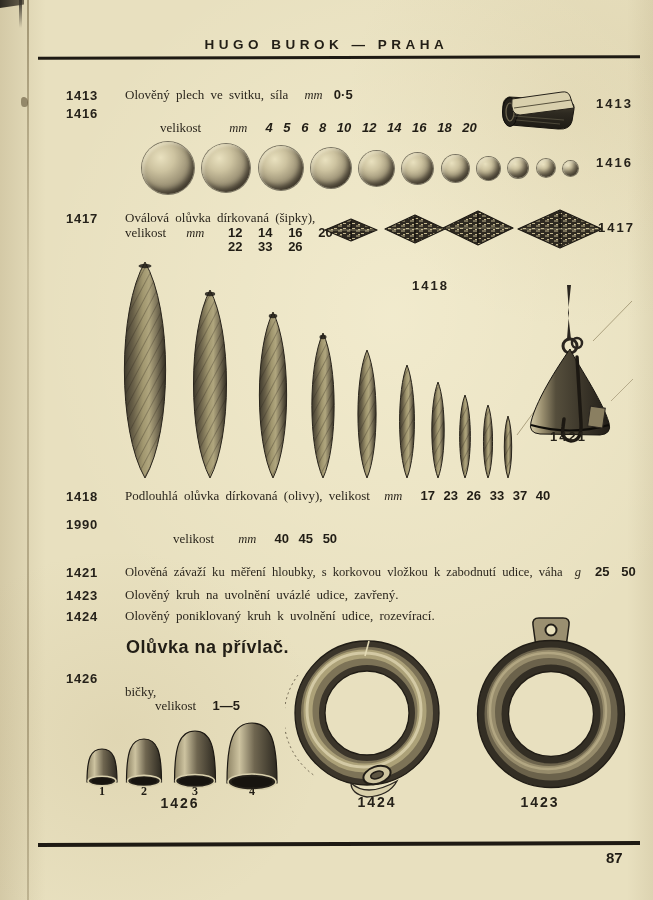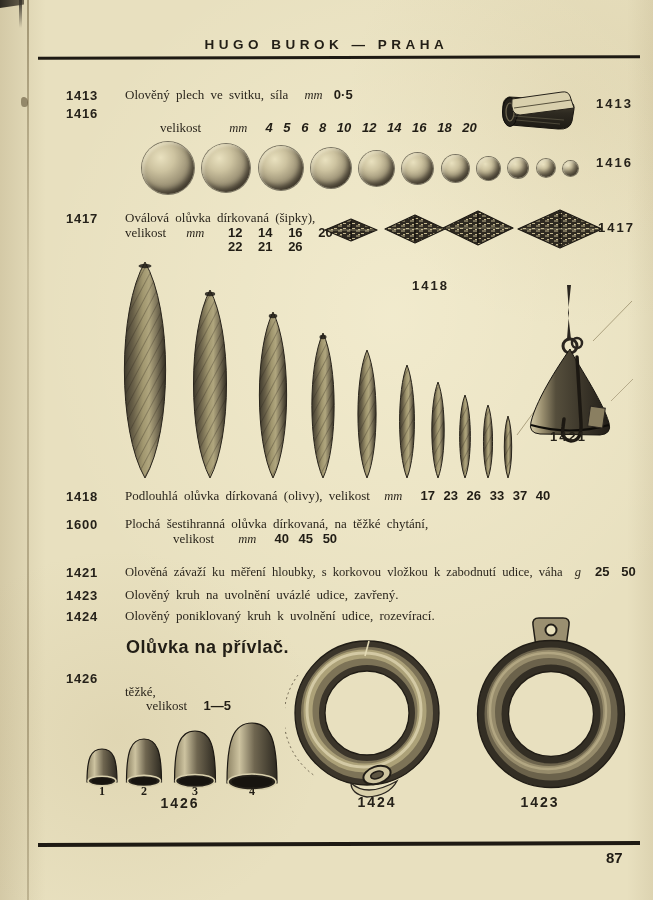--- a/index.html
+++ b/index.html
@@ -125,21 +125,21 @@
     </div>
   <div class="abs figlabel" style="left:596px;top:155px;">1416</div>
 
   <div class="abs code" style="left:66px;top:211px;">1417</div>
   <div class="abs txt" style="left:125px;top:210px;">Oválová olůvka dírkovaná (šipky),</div>
   <div class="abs txt" style="left:125px;top:225px;">
     <span class="szlab" style="width:55px;">velikost</span>
     <span class="unit">mm</span>
   </div>
   <div class="abs vals ws12" style="left:228px;top:225px;text-align:center;">12 14 16 20</div>
-  <div class="abs vals ws12" style="left:228px;top:239px;">22 21 26</div>
+  <div class="abs vals ws12" style="left:228px;top:239px;">22 33 26</div>
 
   <svg id="bicones-svg" class="abs" style="left:320px;top:205px;" width="290" height="52" viewBox="0 0 290 52">
       <path d="M5,25 L31,14 L57,25 L31,36 Z" fill="url(#speck)" stroke="#1d1913" stroke-width="1.2" stroke-linejoin="round"></path>
       <line x1="31" y1="16" x2="31" y2="34" stroke="#15120d" stroke-width="1.4"></line>
       <line x1="8" y1="25" x2="54" y2="25" stroke="rgba(210,200,160,0.5)" stroke-width="1"></line>
       <path d="M65,24 L95,10 L125,24 L95,38 Z" fill="url(#speck)" stroke="#1d1913" stroke-width="1.2" stroke-linejoin="round"></path>
       <line x1="95" y1="12" x2="95" y2="36" stroke="#15120d" stroke-width="1.4"></line>
       <line x1="68" y1="24" x2="122" y2="24" stroke="rgba(210,200,160,0.5)" stroke-width="1"></line>
       <path d="M123,23 L158,6 L193,23 L158,40 Z" fill="url(#speck)" stroke="#1d1913" stroke-width="1.2" stroke-linejoin="round"></path>
       <line x1="158" y1="8" x2="158" y2="38" stroke="#15120d" stroke-width="1.4"></line>
@@ -192,22 +192,21 @@
   </svg>
   <div class="abs figlabel" style="left:550px;top:429px;">1421</div>
 
   <div class="abs code" style="left:66px;top:489px;">1418</div>
   <div class="abs txt" style="left:125px;top:488px;">
     <span>Podlouhlá olůvka dírkovaná (olivy), velikost</span>
     <span class="unit" style="margin-left:8px;">mm</span>
     <span class="vals ws5" style="margin-left:12px;">17 23 26 33 37 40</span>
   </div>
 
-  <div class="abs code" style="left:66px;top:517px;">1600</div>
-  <div class="abs txt" style="left:125px;top:516px;">Plochá šestihranná olůvka dírkovaná, na těžké chytání,</div>
+  <div class="abs code" style="left:66px;top:517px;">1990</div>
   <div class="abs txt" style="left:173px;top:531px;">
     <span class="szlab" style="width:59px;">velikost</span>
     <span class="unit szlab" style="width:30px;">mm</span>
     <span class="vals ws6">40 45 50</span>
   </div>
 
   <div class="abs code" style="left:66px;top:565px;">1421</div>
   <div class="abs txt txt-sm" style="left:125px;top:564px;">
     <span>Olověná závaží ku měření hloubky, s korkovou vložkou k zabodnutí udice, váha</span>
     <span class="unit" style="margin-left:6px;">g</span>
@@ -215,22 +214,22 @@
   </div>
 
   <div class="abs code" style="left:66px;top:588px;">1423</div>
   <div class="abs txt" style="left:125px;top:587px;">Olověný kruh na uvolnění uvázlé udice, zavřený.</div>
   <div class="abs code" style="left:66px;top:609px;">1424</div>
   <div class="abs section-heading" style="left:126px;top:637px;">Olůvka na přívlač.</div>
 
   <div class="abs txt" style="left:125px;top:608px;">Olověný poniklovaný kruh k uvolnění udice, rozevírací.</div>
 
   <div class="abs code" style="left:66px;top:671px;">1426</div>
-  <div class="abs txt" style="left:125px;top:684px;">těžké,</div>
-  <div class="abs txt" style="left:146px;top:698px;">
+  <div class="abs txt" style="left:125px;top:684px;">bičky,</div>
+  <div class="abs txt" style="left:155px;top:698px;">
     <span>velikost</span>
     <span class="vals" style="margin-left:10px;">1—5</span>
   </div>
 
   <svg id="caps-svg" class="abs" style="left:80px;top:718px;" width="210" height="72" viewBox="0 0 210 72">
       <path d="M7,64 C7,40.9 10.6,31 22,31 C33.4,31 37,40.9 37,64 Z" fill="url(#capGrad)" stroke="#1d1913" stroke-width="1.2"></path>
       <ellipse cx="22" cy="63" rx="14" ry="4.8" fill="#26221b" stroke="#d8cfac" stroke-width="1.6"></ellipse>
       <ellipse cx="22" cy="63" rx="10.5" ry="3.3" fill="#17140f"></ellipse>
       <path d="M46.5,64 C46.5,33.9 50.7,21 64,21 C77.3,21 81.5,33.9 81.5,64 Z" fill="url(#capGrad)" stroke="#1d1913" stroke-width="1.2"></path>
       <ellipse cx="64" cy="63" rx="16.5" ry="5.6000000000000005" fill="#26221b" stroke="#d8cfac" stroke-width="1.6"></ellipse>

